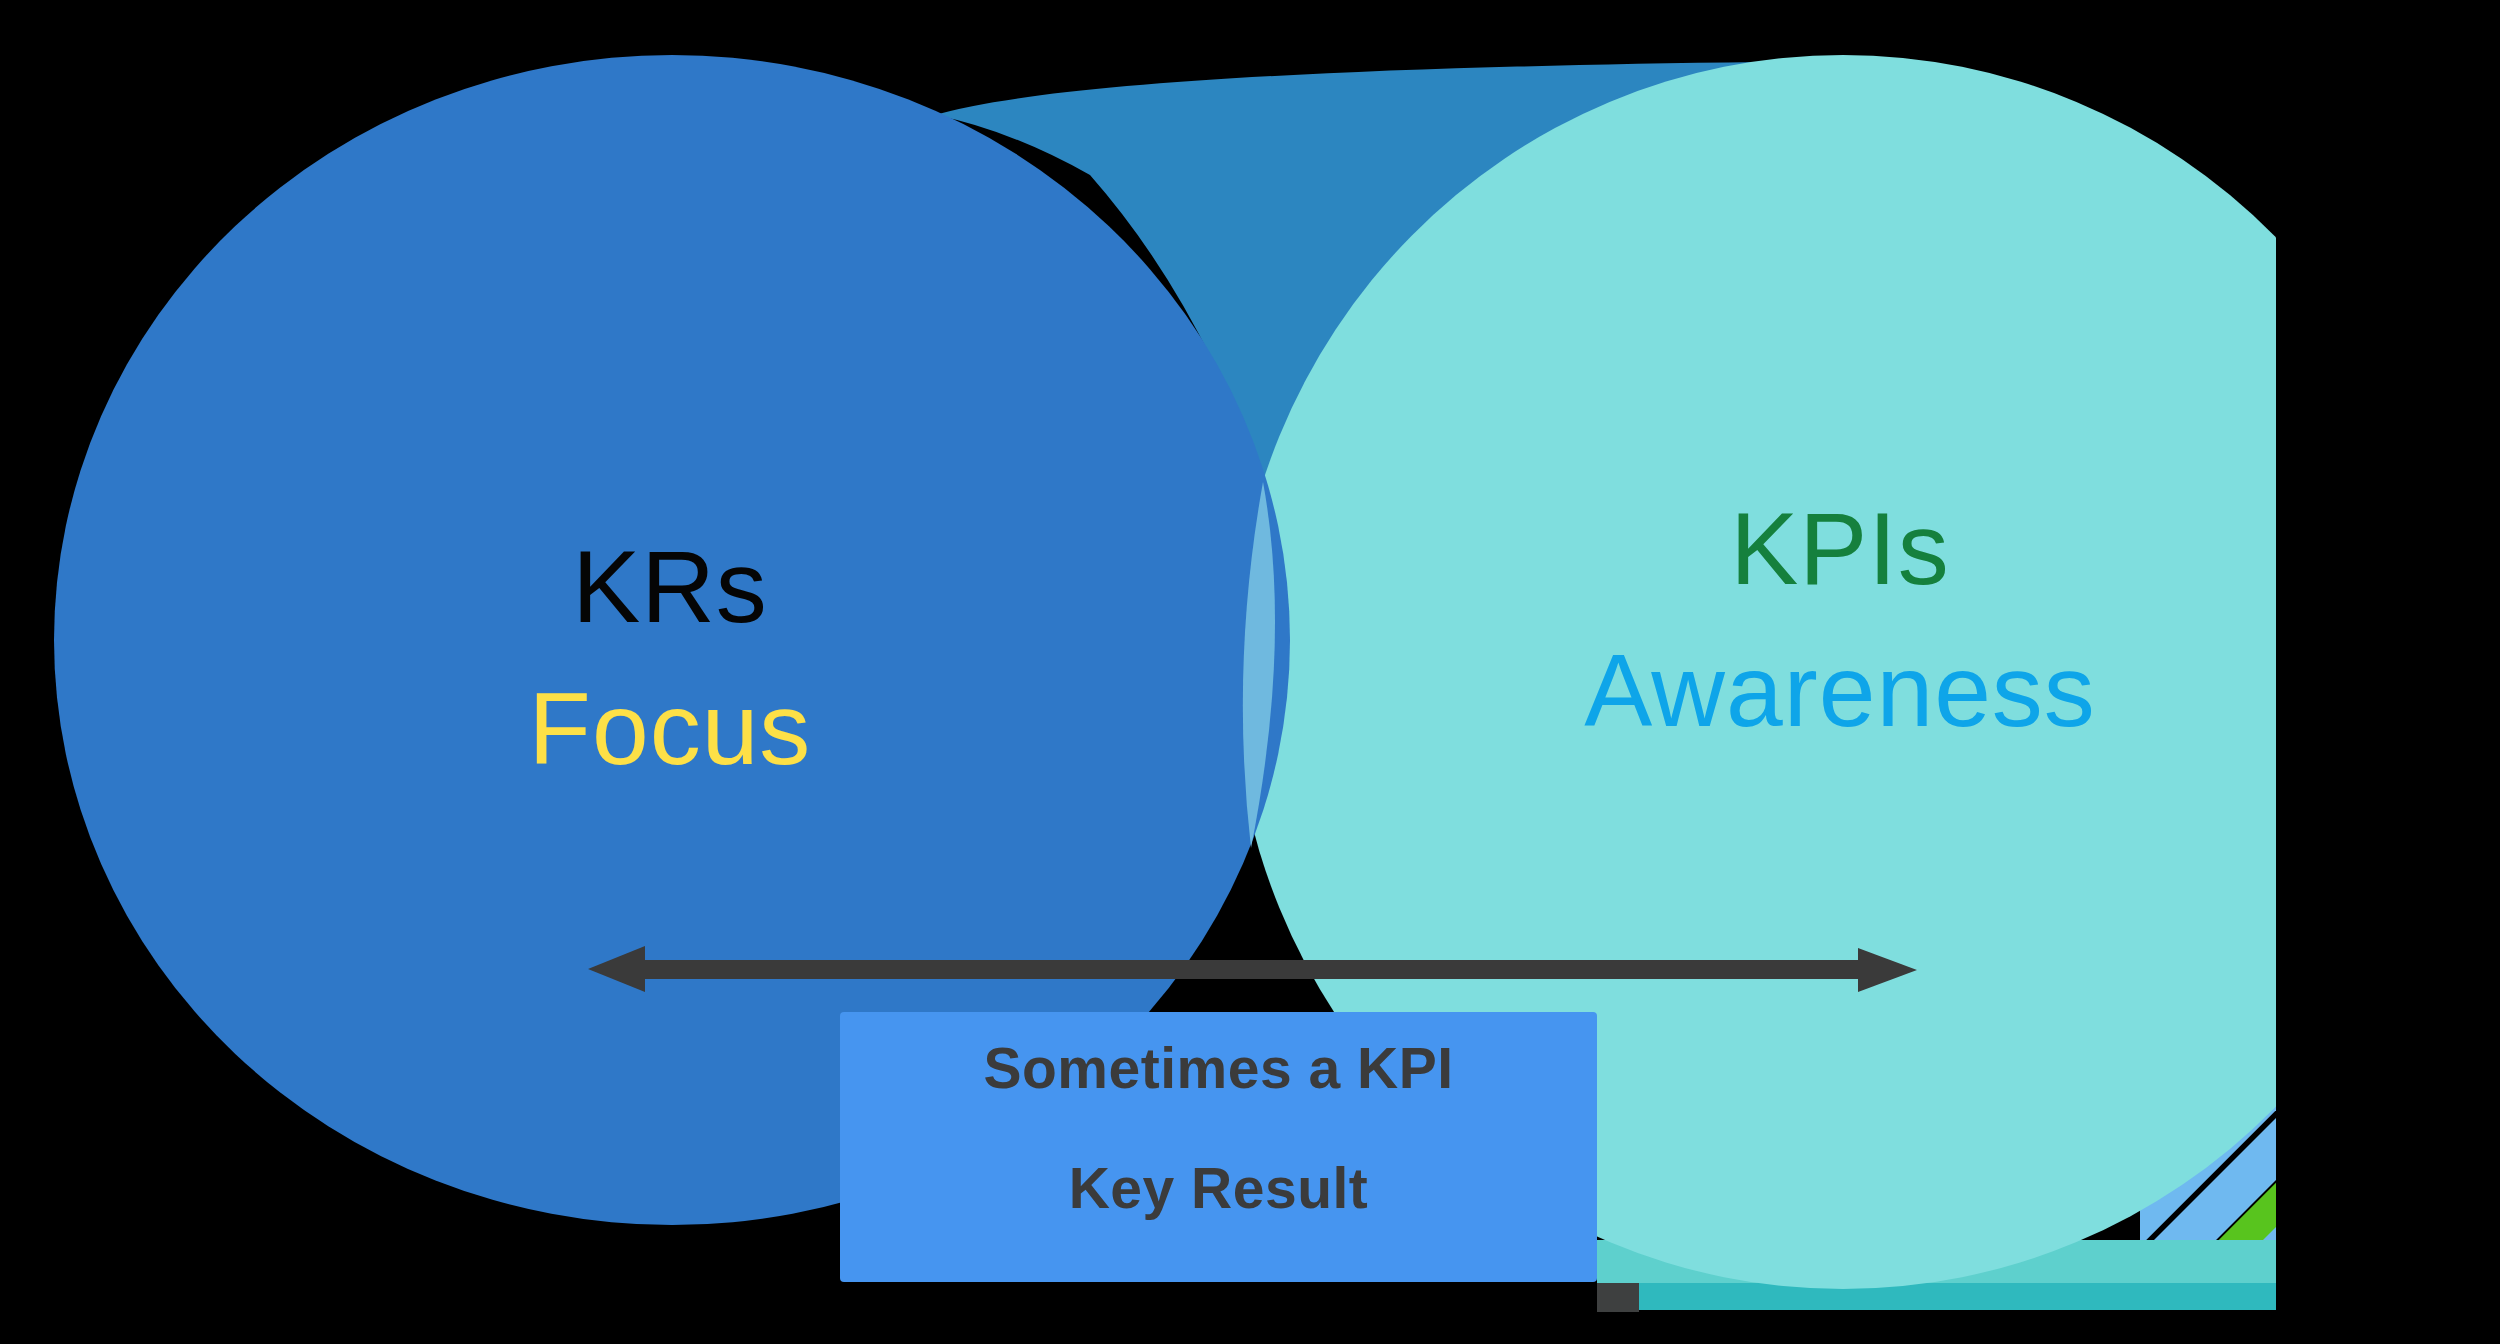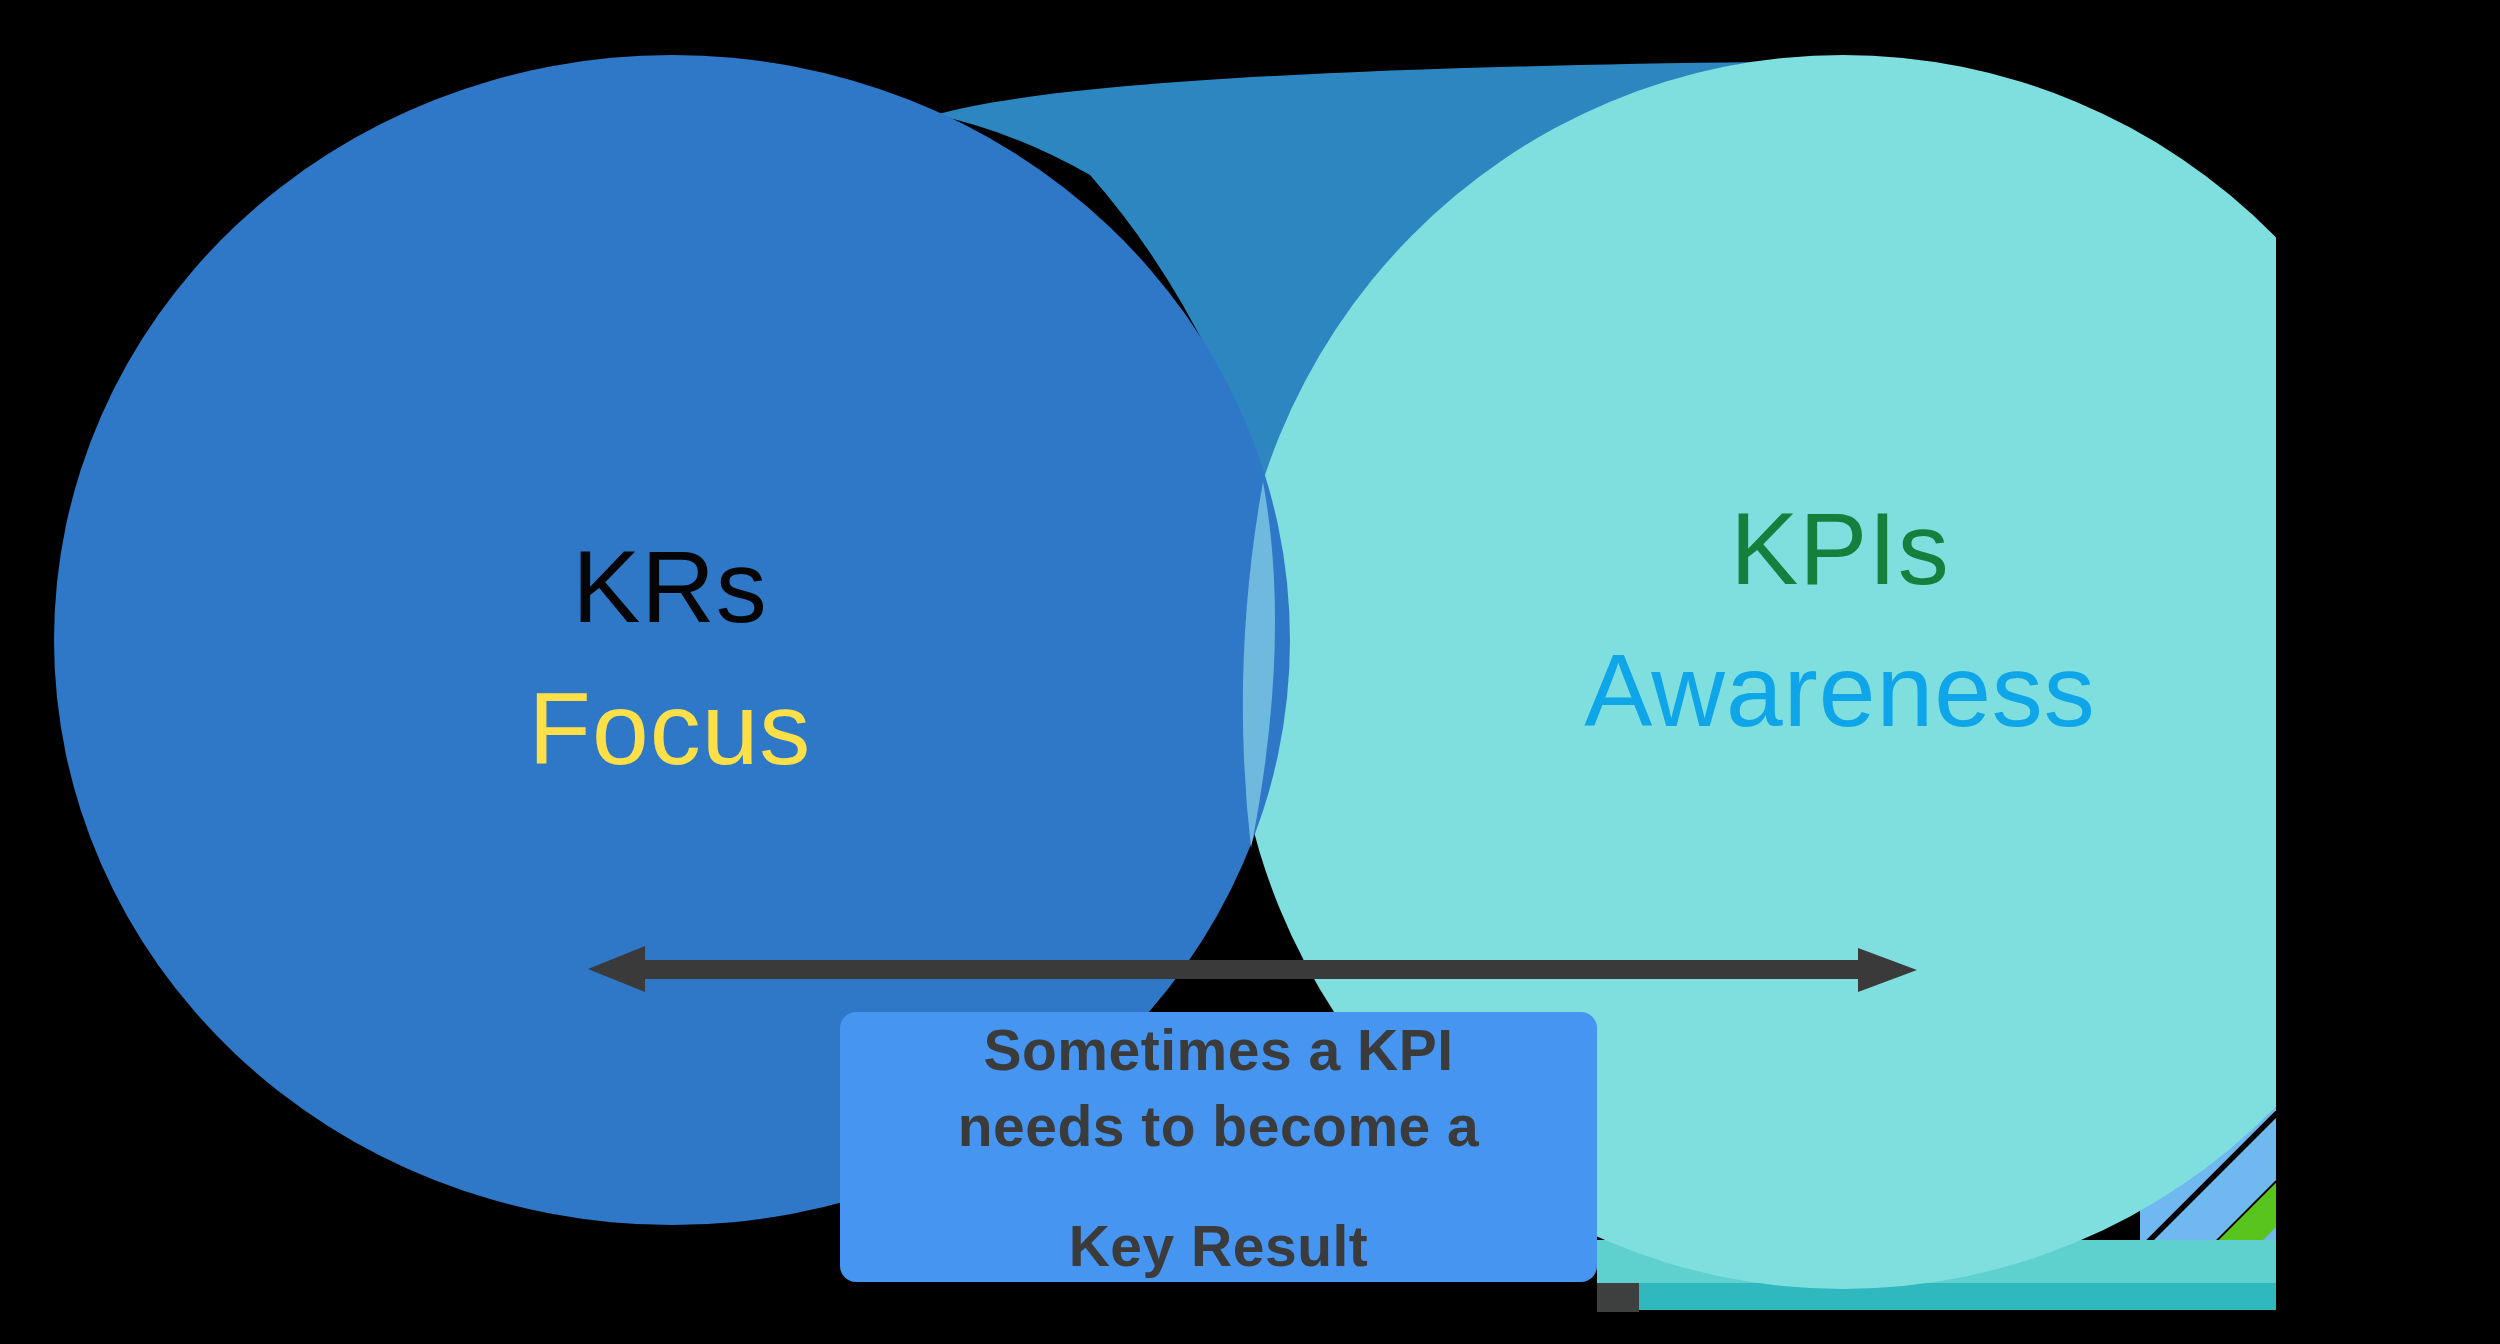--- a/index.html
+++ b/index.html
@@ -22,22 +22,23 @@
     white-space: nowrap;
   }
   #left-label  { left: 300px;  top: 516px; width: 740px; }
   #right-label { left: 1450px; top: 478px; width: 780px; }
   #callout {
     position: absolute;
     left: 840px;
     top: 1012px;
     width: 757px;
     height: 270px;
-    border-radius: 16px;
+    border-radius: 4px;
     box-sizing: border-box;
+    padding-top: 18px;
     text-align: center;
     font-size: 57px;
     line-height: 76px;
     font-weight: 700;
     letter-spacing: 0.5px;
   }
 </style>
 </head>
 <body>
 
@@ -85,17 +86,16 @@
     <div style="color: #fde047;">Focus</div>
   </div>
 
   <div id="right-label" class="circle-label">
     <div style="color: #15803d;">KPIs</div>
     <div style="color: #0ea5e9;">Awareness</div>
   </div>
 
   <div id="callout" style="background-color: rgb(70, 149, 240);">
     <div style="color: rgb(59, 59, 59);">Sometimes a KPI</div>
-    <div style="color: rgb(59, 59, 59);">needs to become a</div>
     <div style="color: rgb(59, 59, 59); margin-top: 44px;">Key Result</div>
   </div>
 
 </div>
 
 </body></html>

